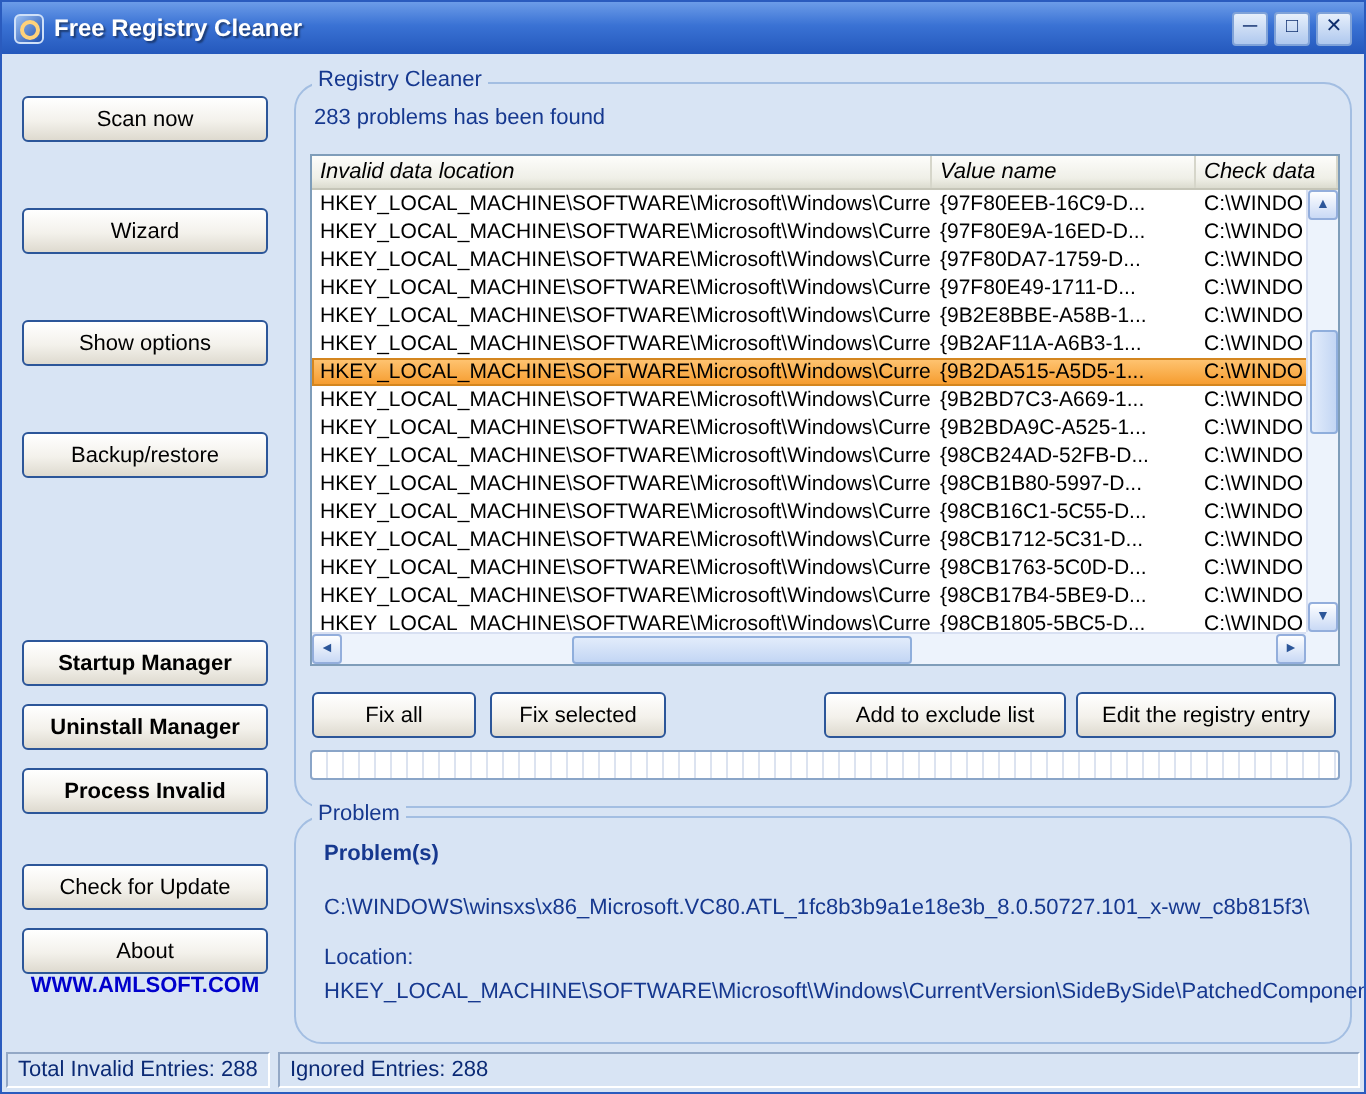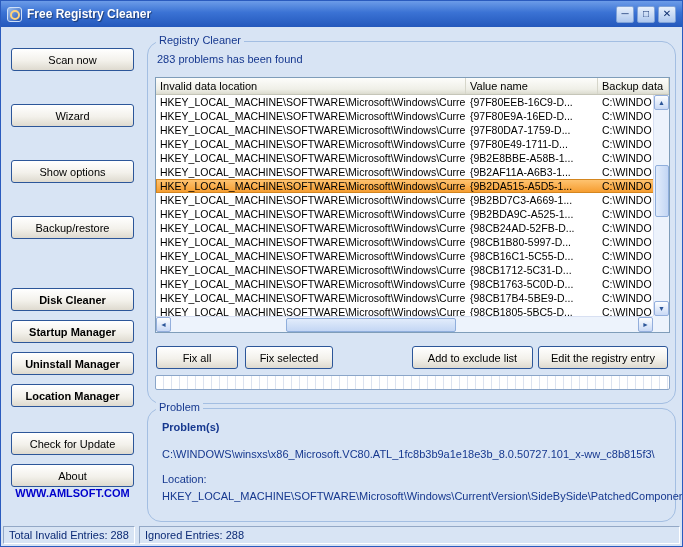--- a/index.html
+++ b/index.html
@@ -43,21 +43,21 @@
 
   .found-text { position:absolute; left:9px; top:11px; font-size:11px; color:#16388F; }
 
   
   .table { position:absolute; left:7px; top:35px; width:515px; height:256px;
            background:#fff; border:1px solid #7F9DB9; }
   .thead { position:absolute; top:0; left:0; right:0; height:17px; display:flex;
            background:linear-gradient(180deg,#FDFDFB 0%,#EFEFE7 70%,#DBDBCF 100%);
            border-bottom:1px solid #C5C5B8; }
   .hcell { font-size:11px; padding:0 4px; border-right:1px solid #D6D6CA; color:#000;
-           overflow:hidden; white-space:nowrap; display:flex; align-items:center; cursor:pointer; }
+           overflow:hidden; white-space:nowrap; display:flex; align-items:center; cursor:pointer;font-style:italic; }
   .c-loc { width:310px; flex:0 0 auto; }
   .c-name { width:132px; flex:0 0 auto; }
   .c-data { flex:1; min-width:0; }
   .tbody { position:absolute; top:17px; left:0; width:499px; bottom:16px; overflow:hidden; }
   .trow { display:flex; height:14px; line-height:14px; font-size:10.5px; white-space:nowrap; }
   .trow .tcell { overflow:hidden; padding:0 4px; flex-shrink:0; }
   .trow .tcell.c-data { flex:1; min-width:0; flex-shrink:1; }
   .trow.sel { background:linear-gradient(180deg,#FFC675 0%,#F59A2B 100%);
               box-shadow:inset 0 0 0 1px #D4861F; }
 
@@ -117,37 +117,36 @@
       <span class="wbtn">─</span>
       <span class="wbtn">□</span>
       <span class="wbtn">✕</span>
     </span>
   </div>
 
   <div class="btn" style="top:47px">Scan now</div>
   <div class="btn" style="top:103px">Wizard</div>
   <div class="btn" style="top:159px">Show options</div>
   <div class="btn" style="top:215px">Backup/restore</div>
-  <div class="btn bold" style="top:287px">Disk Cleaner</div>
   <div class="btn bold" style="top:319px">Startup Manager</div>
   <div class="btn bold" style="top:351px">Uninstall Manager</div>
-  <div class="btn bold" style="top:383px">Location Manager</div>
+  <div class="btn bold" style="top:383px">Process Invalid</div>
   <div class="btn" style="top:431px">Check for Update</div>
   <div class="btn" style="top:463px">About</div>
   <div class="amlink">WWW.AMLSOFT.COM</div>
 
   <div class="group g-registry">
     <span class="group-label">Registry Cleaner</span>
     <div class="found-text">283 problems has been found</div>
 
     <div class="table">
       <div class="thead">
         <div class="hcell c-loc">Invalid data location</div>
         <div class="hcell c-name">Value name</div>
-        <div class="hcell c-data">Backup data</div>
+        <div class="hcell c-data">Check data</div>
       </div>
       <div class="tbody">
           <div class="trow">
             <div class="tcell c-loc">HKEY_LOCAL_MACHINE\SOFTWARE\Microsoft\Windows\Curre...</div>
             <div class="tcell c-name">{97F80EEB-16C9-D...</div>
             <div class="tcell c-data">C:\WINDO</div>
           </div>
           <div class="trow">
             <div class="tcell c-loc">HKEY_LOCAL_MACHINE\SOFTWARE\Microsoft\Windows\Curre...</div>
             <div class="tcell c-name">{97F80E9A-16ED-D...</div>

